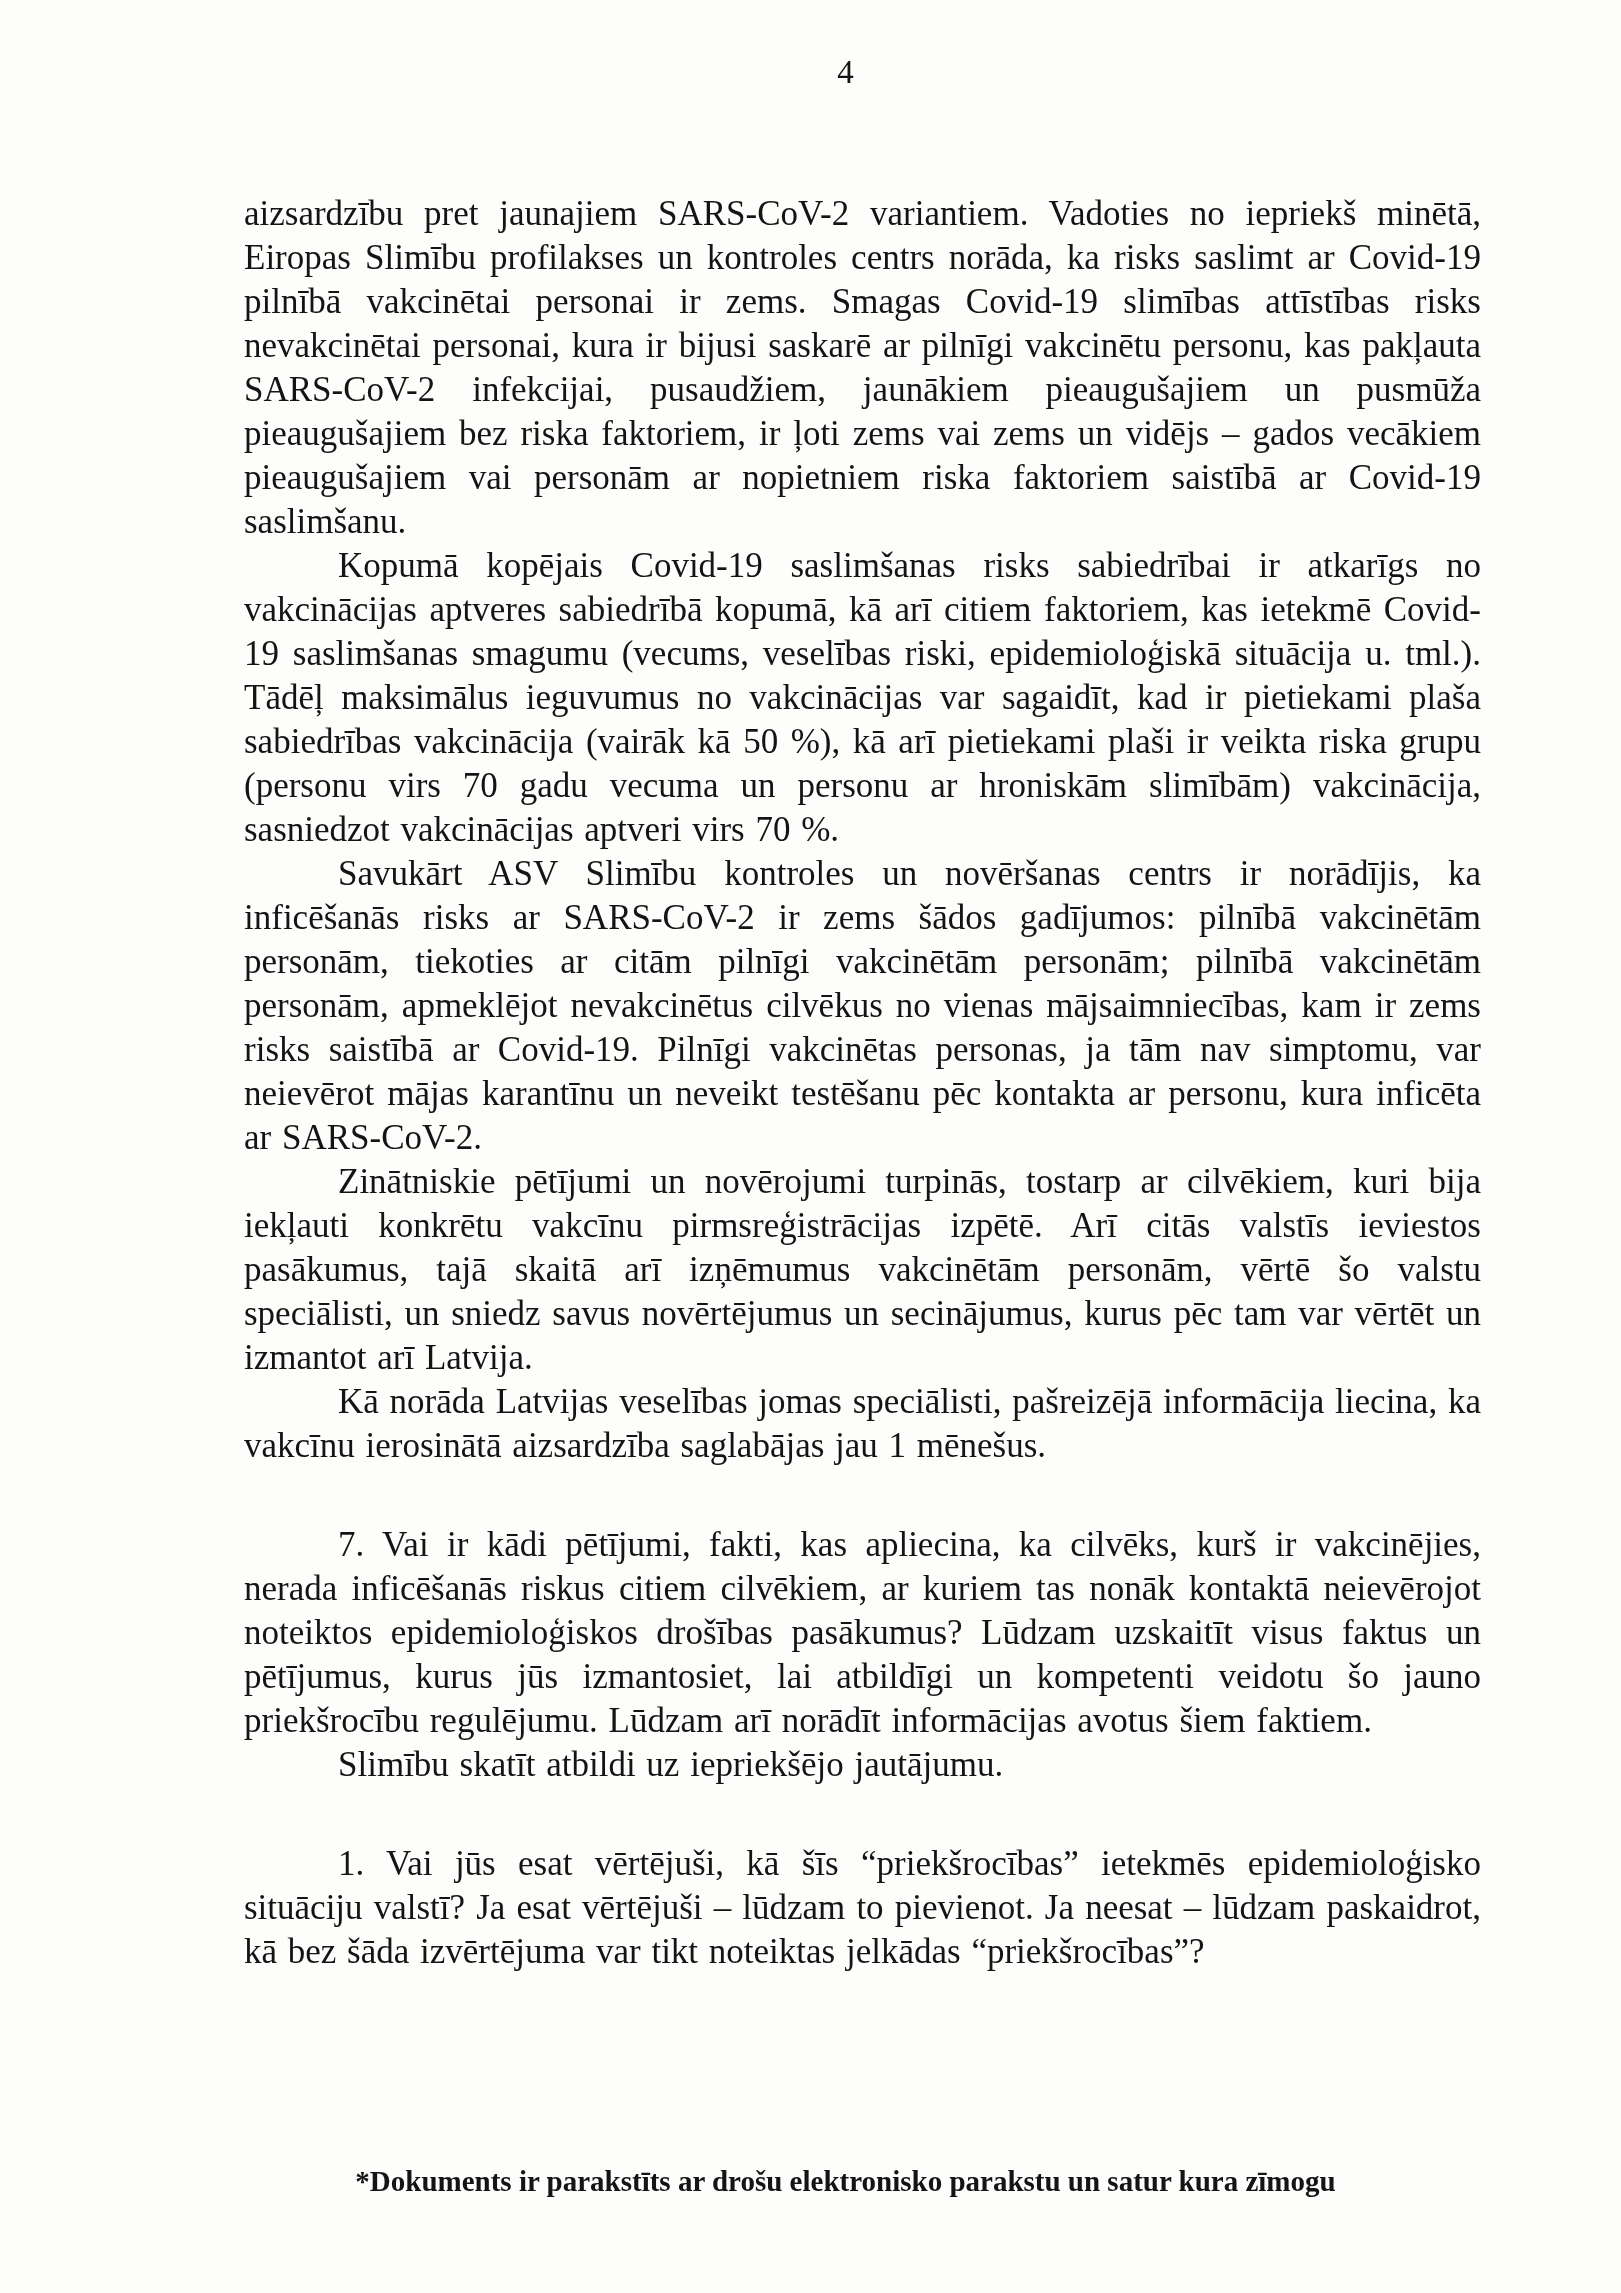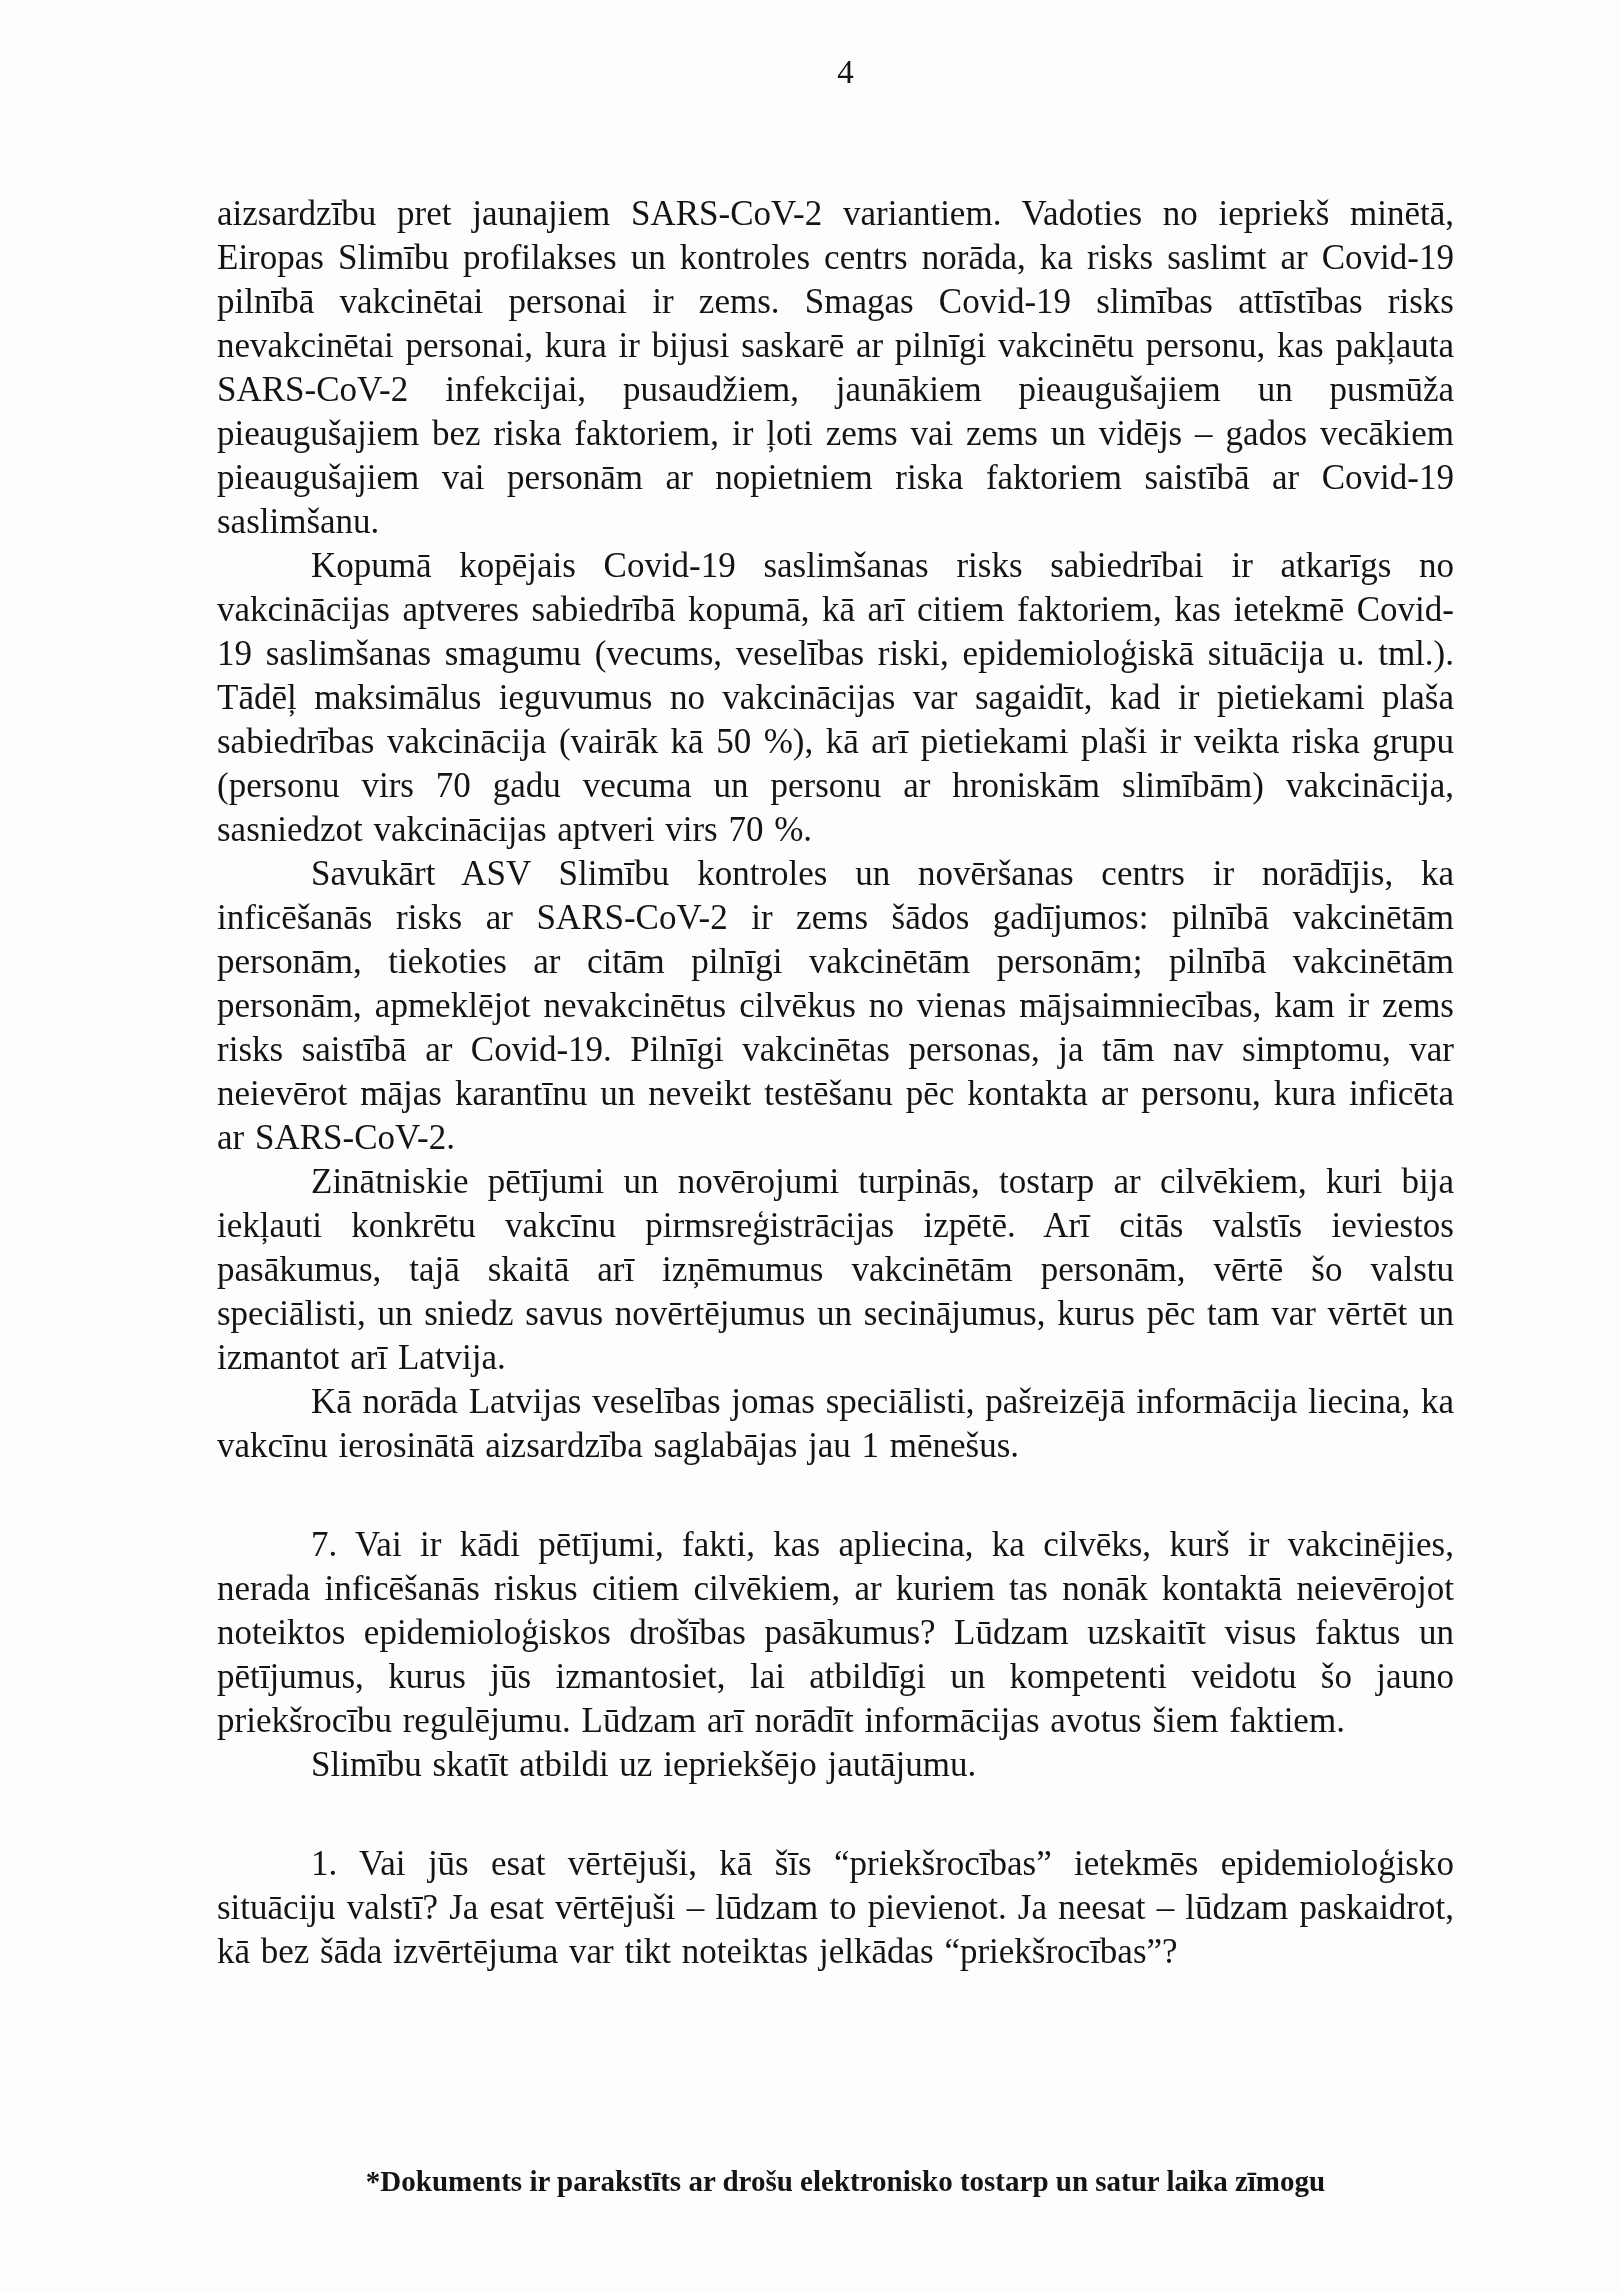--- a/index.html
+++ b/index.html
@@ -22,21 +22,21 @@
     left: 227px;
     width: 1237px;
     text-align: center;
     font-size: 33px;
     line-height: 39px;
   }
 
   .content {
     position: absolute;
     top: 192px;
-    left: 217px;
+    left: 244px;
     width: 1237px;
   }
 
   .para {
     margin: 0;
     font-size: 35px;
     line-height: 44px;
     text-align: justify;
     text-indent: 94px;
     word-spacing: 2px;
@@ -83,16 +83,16 @@
 
     <p class="para question gap-before">7. Vai ir kādi pētījumi, fakti, kas apliecina, ka cilvēks, kurš ir vakcinējies, nerada inficēšanās riskus citiem cilvēkiem, ar kuriem tas nonāk kontaktā neievērojot noteiktos epidemioloģiskos drošības pasākumus? Lūdzam uzskaitīt visus faktus un pētījumus, kurus jūs izmantosiet, lai atbildīgi un kompetenti veidotu šo jauno priekšrocību regulējumu. Lūdzam arī norādīt informācijas avotus šiem faktiem.</p>
 
     <p class="para">Slimību skatīt atbildi uz iepriekšējo jautājumu.</p>
 
     <p class="para question gap-before">1. Vai jūs esat vērtējuši, kā šīs “priekšrocības” ietekmēs epidemioloģisko situāciju valstī? Ja esat vērtējuši – lūdzam to pievienot. Ja neesat – lūdzam paskaidrot, kā bez šāda izvērtējuma var tikt noteiktas jelkādas “priekšrocības”?</p>
 
 
   </div>
 
-  <div class="footer">*Dokuments ir parakstīts ar drošu elektronisko tostarp un satur laika zīmogu</div>
+  <div class="footer">*Dokuments ir parakstīts ar drošu elektronisko parakstu un satur kura zīmogu</div>
 
 </div>
 
 
 </body></html>

